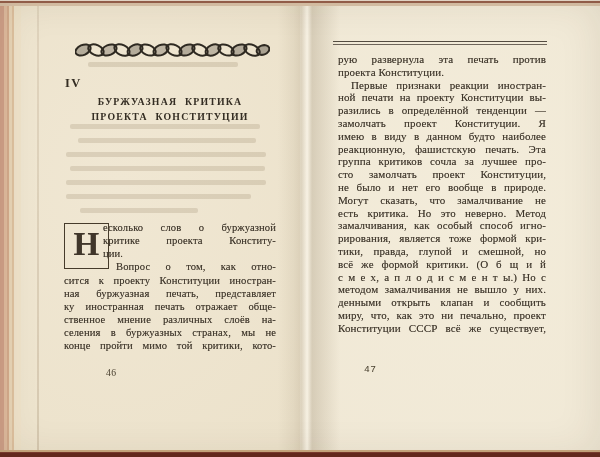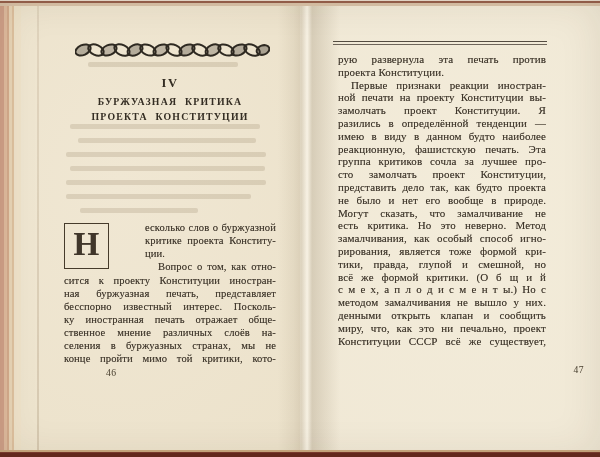--- a/index.html
+++ b/index.html
@@ -26,50 +26,50 @@
   .bottom-edge { position:absolute; left:0; bottom:0; width:600px; height:7px; z-index:3;
     background:linear-gradient(#c9a87f 0 1.5px, #7c3c2e 1.5px 3px, #66291f 3px 7px); }
   .foldline { position:absolute; left:37px; top:6px; width:2px; height:445px; z-index:1;
     background:linear-gradient(rgba(150,125,95,.16), rgba(150,125,95,.26)); filter:blur(.5px); }
   .vignette { position:absolute; inset:0; z-index:4; pointer-events:none;
     box-shadow:inset 0 0 40px rgba(60,40,20,.10); }
 
   
   .content { position:absolute; inset:0; z-index:2; color:#3f372c; }
   .ornament { position:absolute; left:75px; top:42px; }
-  .chapter { position:absolute; left:65px; top:76px; width:210px; text-align:center;
+  .chapter { position:absolute; left:65px; top:76px; width:210px; 
     font-size:12.5px; font-weight:bold; letter-spacing:1.5px; color:#342d23; }
   .title { position:absolute; left:50px; width:240px; text-align:center; font-weight:bold;
     font-size:9.8px; letter-spacing:1.2px; word-spacing:4px; color:#342d23; }
   .t1 { top:96px; } .t2 { top:110.5px; }
 
   .gh { position:absolute; height:5px; border-radius:2px;
     background:rgba(134,114,86,.20); filter:blur(.7px); }
 
   .bl { position:absolute; left:64px; top:221px; width:212px; font-size:10.6px;
     letter-spacing:.1px; text-shadow:0 0 .3px rgba(63,55,44,.55); }
   .bl .ln { height:13.15px; line-height:13.15px; }
   .br { position:absolute; left:338px; top:53px; width:208px; font-size:11px;
     letter-spacing:.1px; text-shadow:0 0 .3px rgba(63,55,44,.55); }
   .br .ln { height:12.8px; line-height:12.8px; }
   .ln { text-align:justify; text-align-last:justify; overflow:hidden; white-space:nowrap; }
   .ln { white-space:normal; }
   .end { text-align-last:left; }
   .ind { text-indent:13px; }
-  .w   { margin-left:81px; }
+  .w   { margin-left:39px; }
 
   .dropcap { position:absolute; left:0; top:2px; width:45px; height:46px;
     border:1.6px solid #463b2b; box-sizing:border-box;
     display:flex; align-items:center; justify-content:center; }
   .dropcap span { font-size:33px; font-weight:bold; line-height:1; color:#40362a;
     padding-bottom:3px; }
 
   .folio { position:absolute; font-size:9.6px; color:#49402f; letter-spacing:.5px;margin-left:30px; }
   .folio-left { left:76px; top:367px; }
-  .folio-right { left:346px; top:364px; width:208px; text-align:right; }
+  .folio-right { left:334px; top:364px; width:208px; text-align:left;font-family:Liberation Mono, monospace; }
 
   .toprule { position:absolute; left:333px; top:41px; width:214px; height:3.5px;
     border-top:1.4px solid #544c41; border-bottom:1px solid #6e655a; box-sizing:border-box; }
 </style>
 </head>
 <body>
 
 <div class="stage">
 
   <div class="page page-left"></div>
@@ -120,41 +120,39 @@
     <div class="bl">
       <div class="dropcap">
           <span>Н</span>
         </div>
       <div class="ln w">есколько слов о буржуазной</div>
       <div class="ln w">критике проекта Конститу-</div>
       <div class="ln w end">ции.</div>
       <div class="ln w ind">Вопрос о том, как отно-</div>
       <div class="ln">сится к проекту Конституции иностран-</div>
       <div class="ln">ная буржуазная печать, представляет</div>
-      <div class="ln">бесспорно известный интерес. Посколь-</div>
       <div class="ln">ку иностранная печать отражает обще-</div>
       <div class="ln">ственное мнение различных слоёв на-</div>
       <div class="ln">селения в буржуазных странах, мы не</div>
       <div class="ln">конце пройти мимо той критики, кото-</div>
     </div>
     <div class="folio folio-left">46</div>
 
     <div class="toprule"></div>
     <div class="br">
       <div class="ln">рую развернула эта печать против</div>
       <div class="ln end">проекта Конституции.</div>
       <div class="ln ind">Первые признаки реакции иностран-</div>
       <div class="ln">ной печати на проекту Конституции вы-</div>
+      <div class="ln">разились в определённой тенденции —</div>
       <div class="ln">замолчать проект Конституции. Я</div>
-      <div class="ln">разились в определённой тенденции —</div>
       <div class="ln">имею в виду в данном будто наиболее</div>
       <div class="ln">реакционную, фашистскую печать. Эта</div>
       <div class="ln">группа критиков сочла за лучшее про-</div>
       <div class="ln">сто замолчать проект Конституции,</div>
-      <div class="ln">представить дело так, как будто проекта</div>
       <div class="ln">не было и нет его вообще в природе.</div>
       <div class="ln">Могут сказать, что замалчивание не</div>
       <div class="ln">есть критика. Но это неверно. Метод</div>
       <div class="ln">замалчивания, как особый способ игно-</div>
       <div class="ln">рирования, является тоже формой кри-</div>
       <div class="ln">тики, правда, глупой и смешной, но</div>
       <div class="ln">всё же формой критики. (О б щ и й</div>
       <div class="ln">с м е х, а п л о д и с м е н т ы.) Но с</div>
       <div class="ln">методом замалчивания не вышло у них.</div>
       <div class="ln">денными открыть клапан и сообщить</div>

